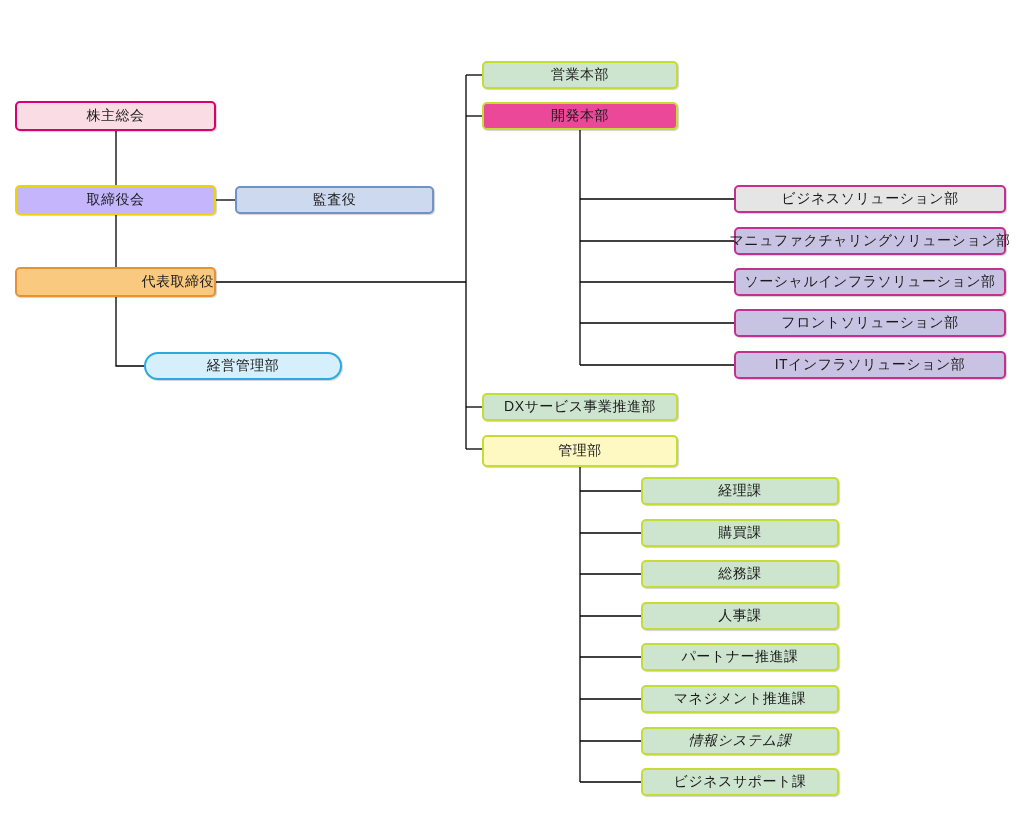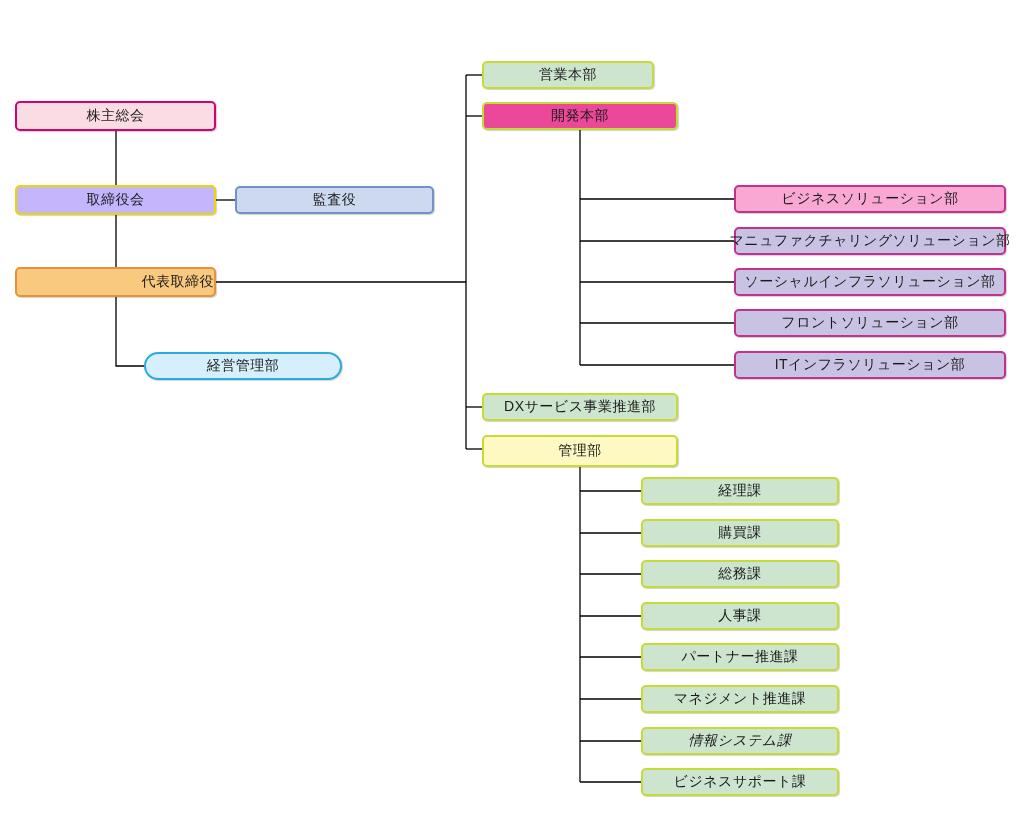--- a/index.html
+++ b/index.html
@@ -80,27 +80,27 @@
       </div>
       <div class="node" style="left: 235px; top: 186px; width: 199px; height: 28px; background: rgb(204, 217, 238); border-color: rgb(112, 146, 199);">
         <span>監査役</span>
       </div>
       <div class="node" style="left: 15px; top: 267px; width: 201px; height: 30px; background: rgb(248, 201, 126); border-color: rgb(232, 146, 55); justify-content: flex-end;">
         <span>代表取締役</span>
       </div>
       <div class="node" style="left: 144px; top: 352px; width: 198px; height: 28px; background: rgb(213, 239, 252); border-color: rgb(43, 170, 224); border-radius: 14px;">
         <span>経営管理部</span>
       </div>
-      <div class="node" style="left: 482px; top: 61px; width: 172px; height: 28px; background: rgb(205, 228, 207); border-color: rgb(197, 220, 53);">
+      <div class="node" style="left: 482px; top: 61px; width: 196px; height: 28px; background: rgb(205, 228, 207); border-color: rgb(197, 220, 53);">
         <span>営業本部</span>
       </div>
       <div class="node" style="left: 482px; top: 102px; width: 196px; height: 28px; background: #ec4899; border-color: rgb(197, 220, 53);">
         <span>開発本部</span>
       </div>
-      <div class="node" style="left: 734px; top: 185px; width: 272px; height: 28px; background: #f9a8d4; border-color: rgb(194, 49, 143);">
+      <div class="node" style="left: 734px; top: 185px; width: 272px; height: 28px; background: #e5e5e5; border-color: rgb(194, 49, 143);">
         <span>ビジネスソリューション部</span>
       </div>
       <div class="node" style="left: 734px; top: 227px; width: 272px; height: 28px; background: rgb(201, 195, 227); border-color: rgb(194, 49, 143);">
         <span>マニュファクチャリングソリューション部</span>
       </div>
       <div class="node" style="left: 734px; top: 268px; width: 272px; height: 28px; background: rgb(201, 195, 227); border-color: rgb(194, 49, 143);">
         <span>ソーシャルインフラソリューション部</span>
       </div>
       <div class="node" style="left: 734px; top: 309px; width: 272px; height: 28px; background: rgb(201, 195, 227); border-color: rgb(194, 49, 143);">
         <span>フロントソリューション部</span>

